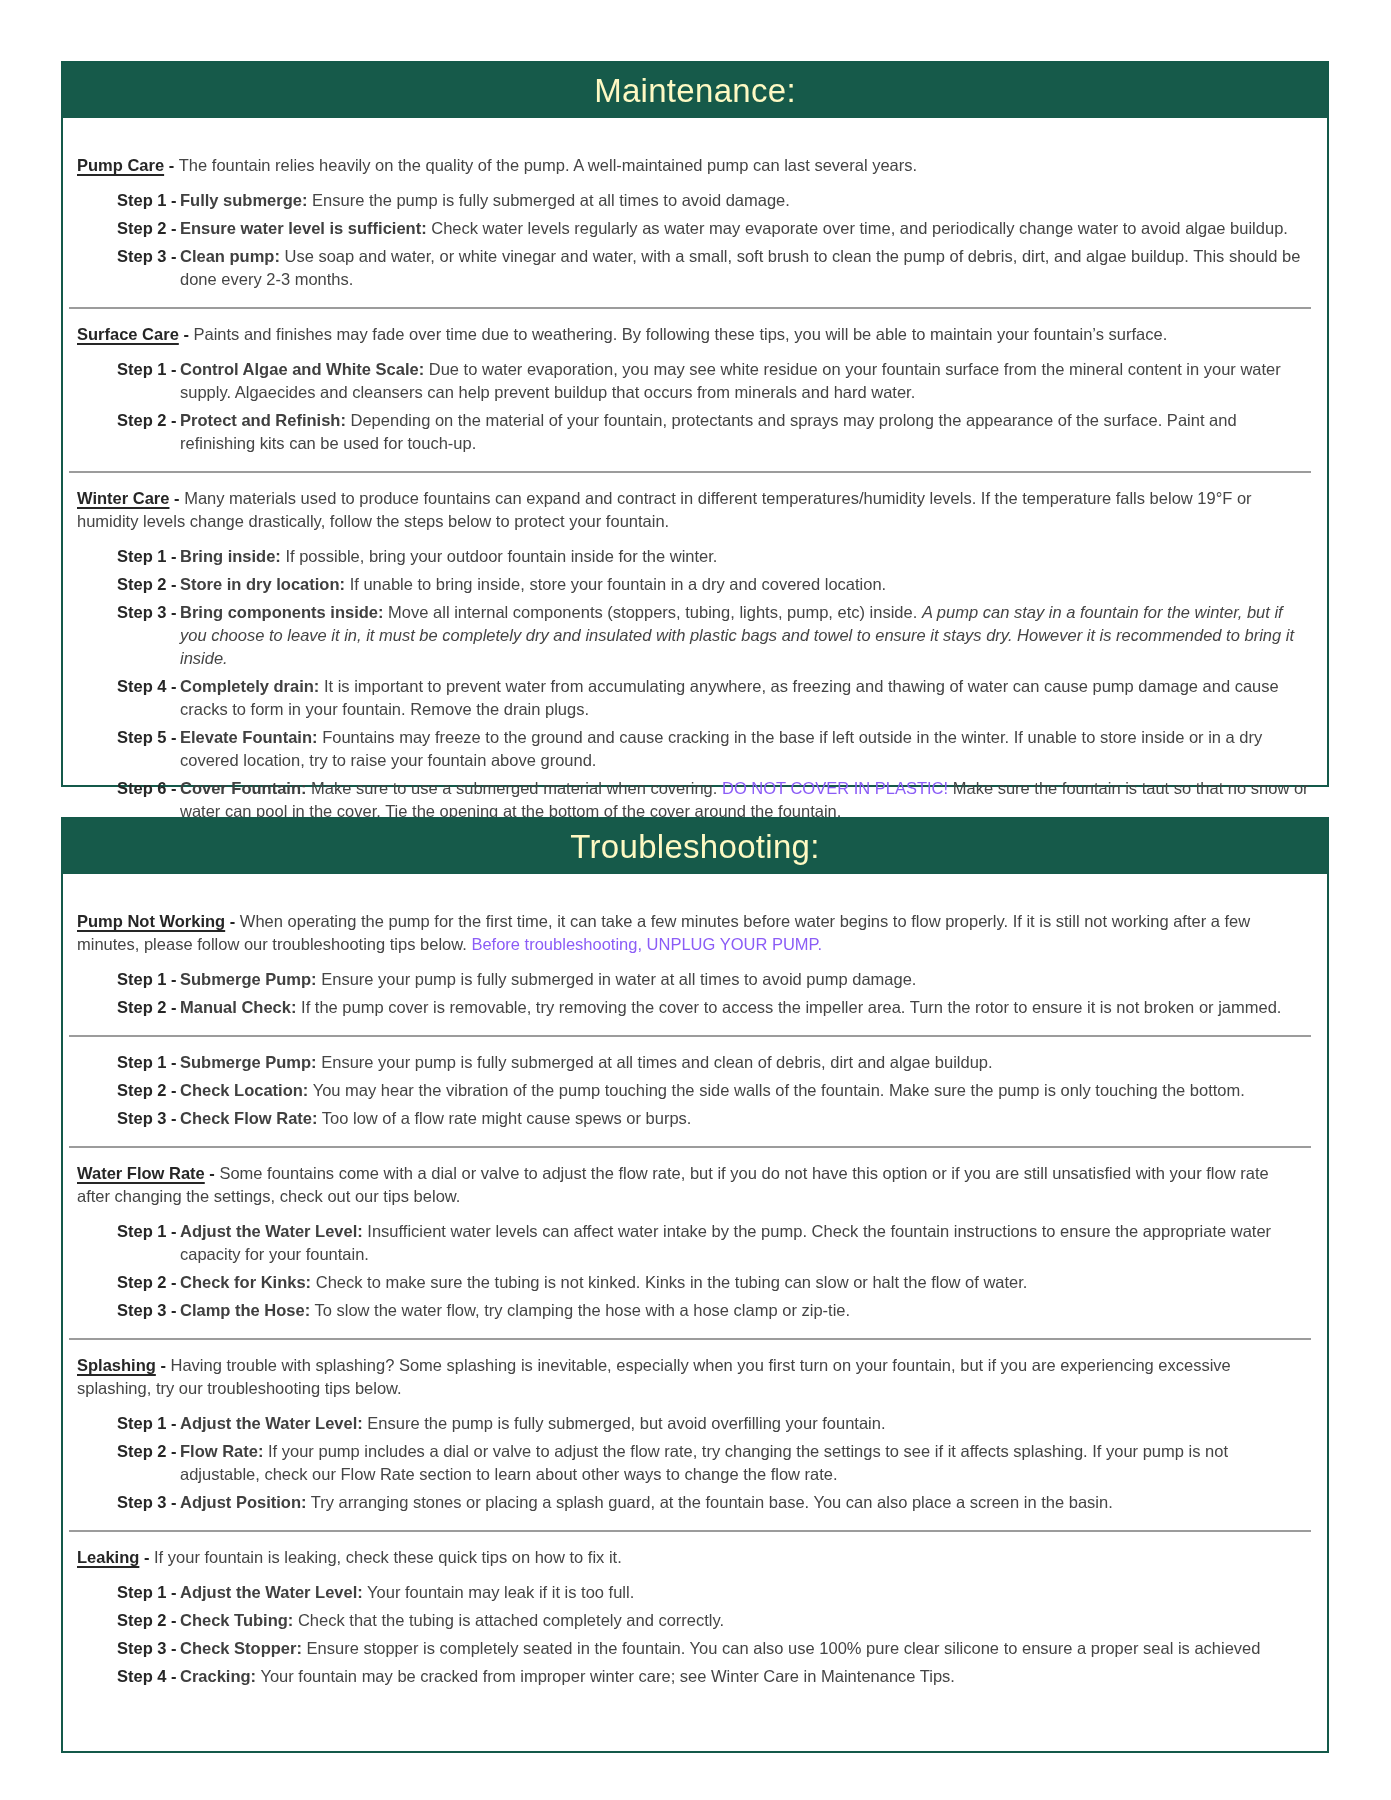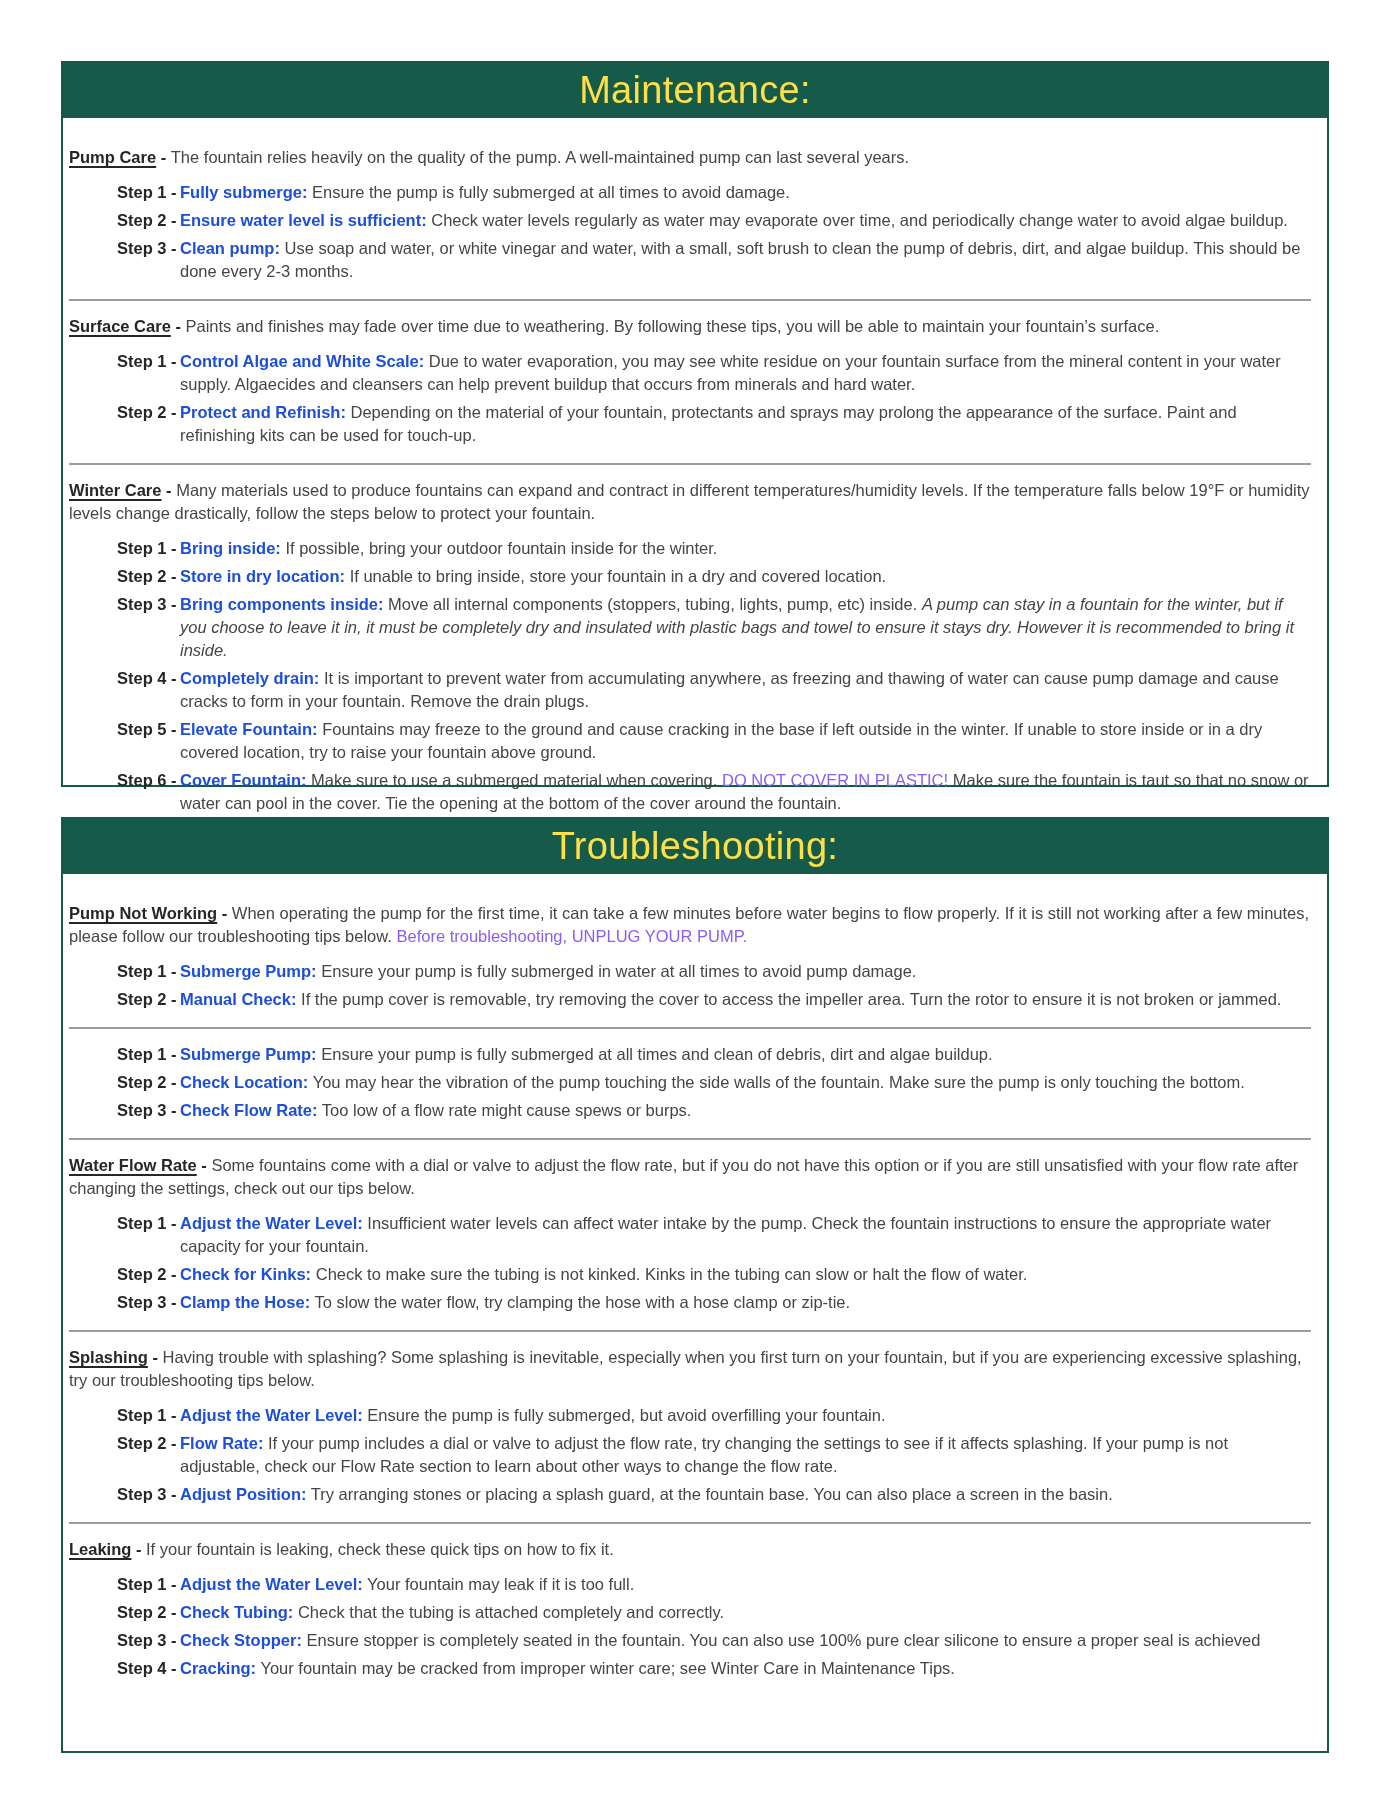--- a/index.html
+++ b/index.html
@@ -13,39 +13,39 @@
     border: 2px solid #14594a; background: #ffffff;
     box-sizing: border-box;
   }
   #box-0 { top: 61px;  height: 726px; }
   #box-1 { top: 817px; height: 936px; }
   .box-header {
     height: 55px; background: #165a4a;
     display: flex; align-items: center; justify-content: center;
   }
   .box-title {
-    color: #fde047; font-size: 38px; letter-spacing: 0.3px;
+    color: #fef9c3; font-size: 33px; letter-spacing: 0.3px;
   }
   .box-body {
     padding: 28px 16px 0 6px;
     color: #454545; font-size: 16.5px; line-height: 23px;
     overflow: hidden;
   }
-  .section-intro { margin: 0; }
+  .section-intro { margin: 8px; }
   .section-heading {
     font-weight: bold; color: #262626;
     text-decoration: underline; text-underline-offset: 3px; text-decoration-thickness: 1.5px;
   }
   .section-dash { font-weight: bold; color: #262626; white-space: pre; }
   .steps { margin-top: 12px; }
   .step { display: flex; margin-top: 5px; }
   .step { margin-left: 48px; }
   .step-label { font-weight: bold; color: #262626; flex: 0 0 63px; }
   .step-body { flex: 1 1 auto; }
-  .step-name { font-weight: bold; color: #1d4ed8; }
+  .step-name { font-weight: bold; color: #404040; }
   .seg-bold { font-weight: normal; color: #8b5cf6; }
   .seg-italic { font-style: italic; }
   .divider { height: 2px; background: #9c9c9c; margin: 16px 0 14px 0; }
 </style>
 </head>
 <body>
 
 <section class="doc-box" id="box-0">
   <header class="box-header">
     <span class="box-title">Maintenance:</span>

